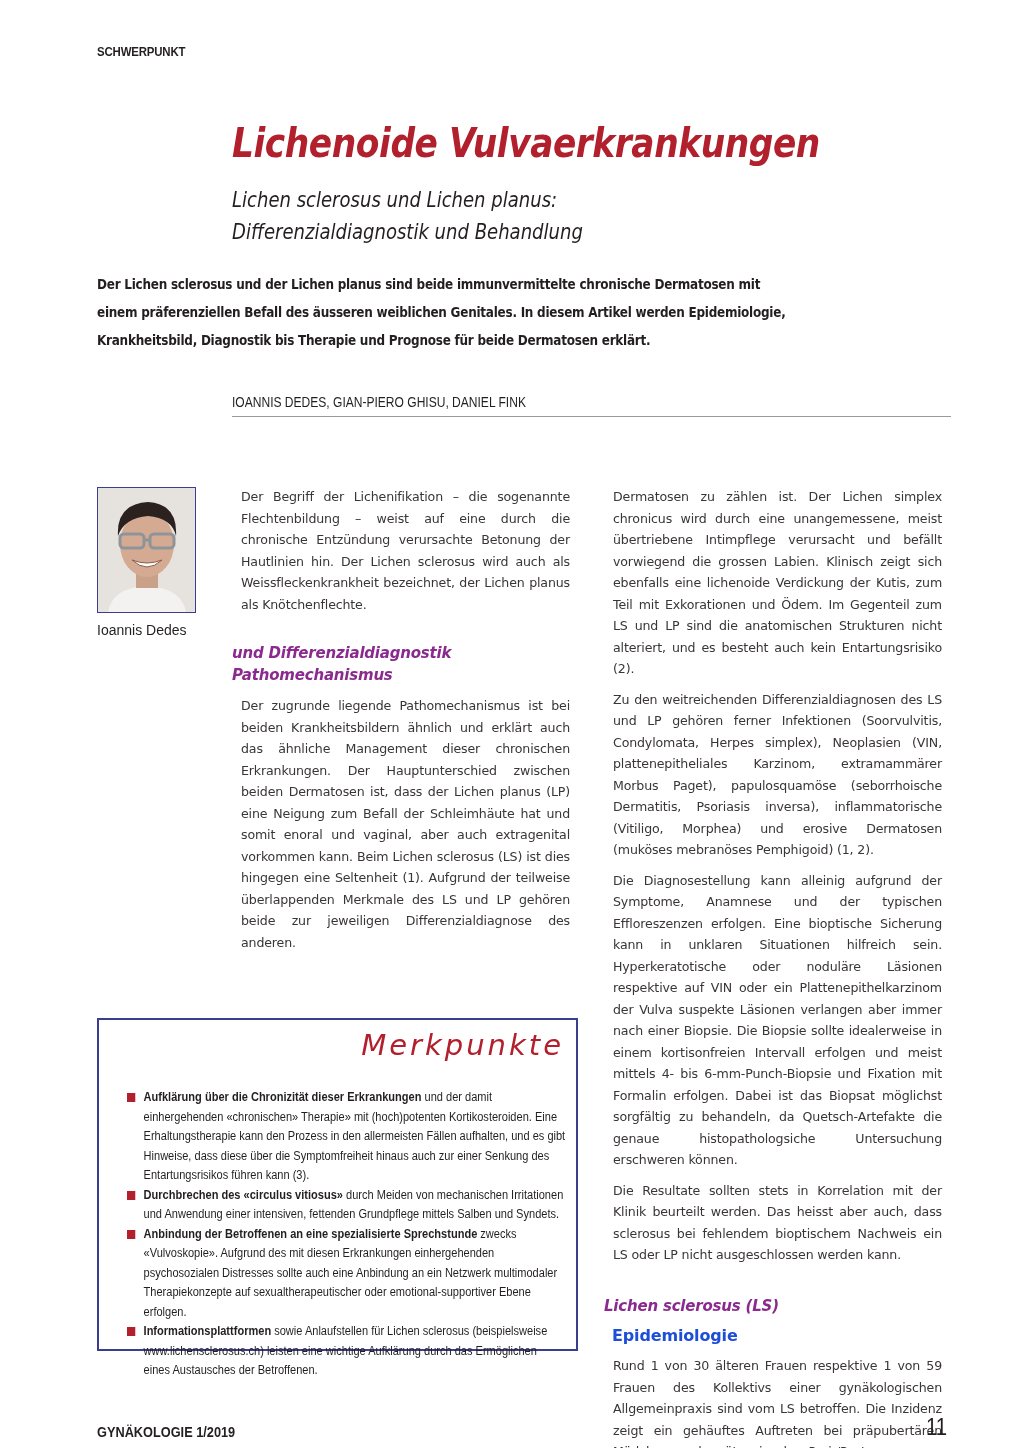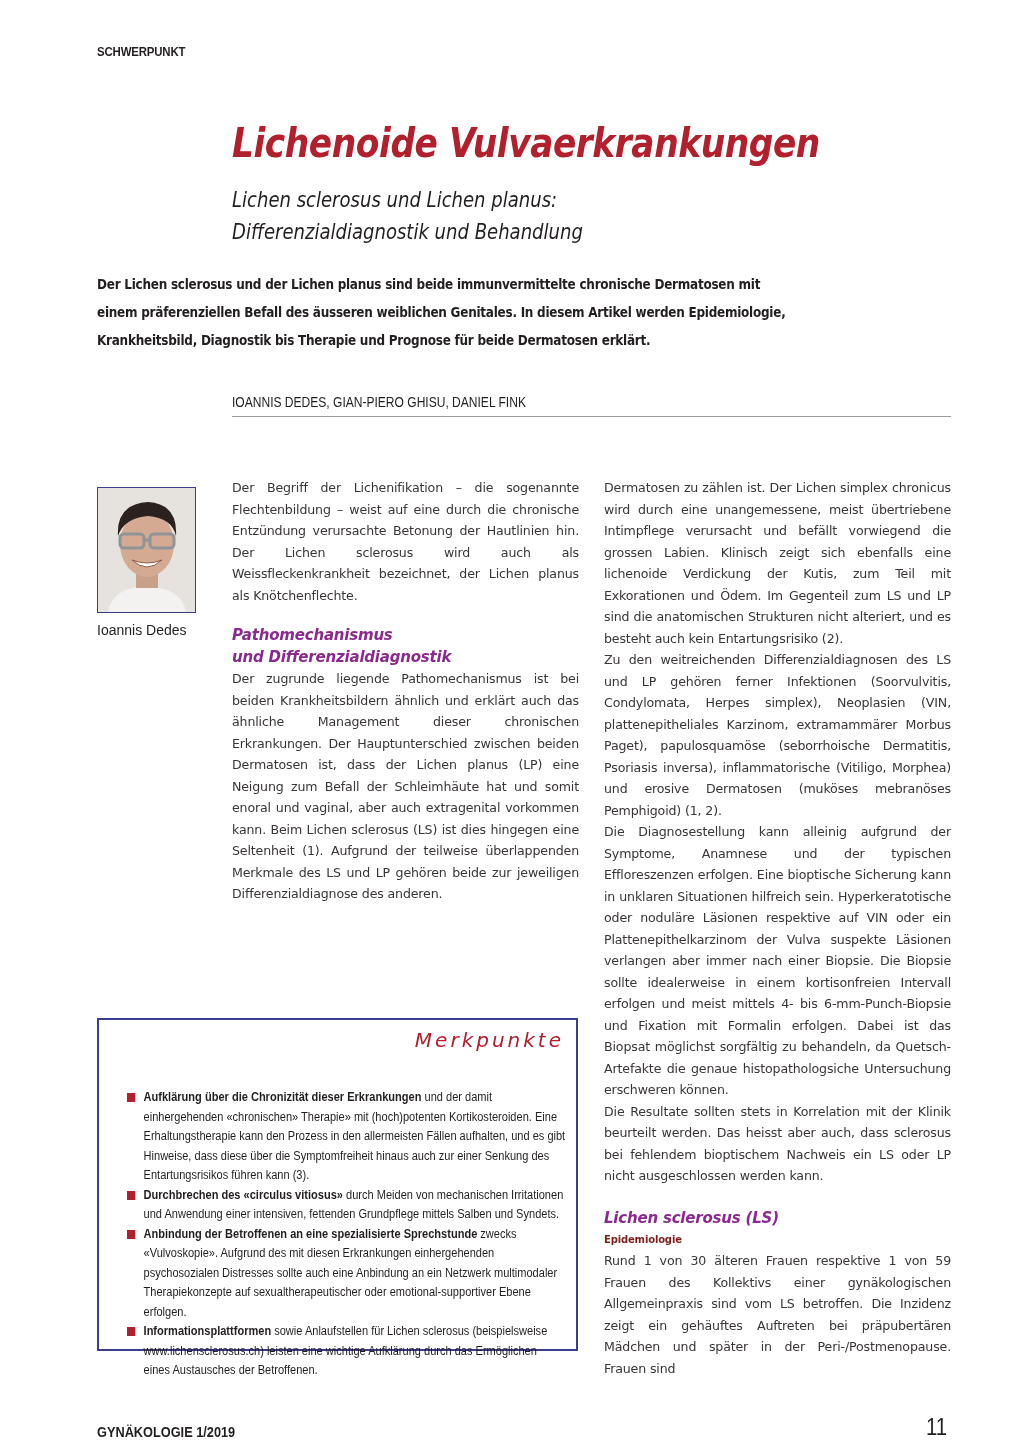--- a/index.html
+++ b/index.html
@@ -23,30 +23,30 @@
     transform: scaleX(0.86); transform-origin: left; white-space: nowrap; }
   .authors-rule { left: 232px; top: 416px; width: 719px; height: 1px; background: #9a9a9a; }
 
   .photo { left: 97px; top: 487px; width: 99px; height: 126px; border: 1px solid #3b3e8f; box-sizing: border-box;
     background: linear-gradient(180deg, #e8e6e3 0%, #e4e1dd 70%, #f2f0ee 100%); overflow: hidden; }
   .photo svg { display: block; }
   .photo-caption { left: 97px; top: 622px; font-family: "Liberation Sans", sans-serif; font-size: 14px; color: #231f20; }
 
   .col { font-family: "DejaVu Sans", sans-serif; font-size: 12.6px; line-height: 21.5px; color: #3a3536;
     text-align: justify; letter-spacing: -0.15px; }
-  .col p { margin: 0; }
+  .col p { margin: 9px; }
   .col-mid { left: 232px; top: 477px; width: 347px; }
   .col-right { left: 604px; top: 477px; width: 347px; }
 
   .h-purple { font-family: "DejaVu Sans", sans-serif; font-weight: bold; font-style: italic; color: #8a2a8e;
     font-size: 15px; line-height: 22px; margin: 0; letter-spacing: -0.2px; }
-  .h-sub { font-weight: bold; color: #7f1d1d; font-size: 10px; line-height: 21.5px; margin: 0; }
+  .h-sub { font-weight: bold; color: #1d4ed8; font-size: 16px; line-height: 21.5px; margin: 8px; }
 
   .box { left: 97px; top: 1018px; width: 481px; height: 333px; border: 2px solid #3b3e8f; box-sizing: border-box; }
-  .box-title { position: absolute; right: 12px; top: 8px; font-family: "DejaVu Sans", sans-serif; font-size: 20px;
+  .box-title { position: absolute; right: 12px; top: 8px; font-family: "DejaVu Sans", sans-serif; font-size: 29px;
     letter-spacing: 3px; font-style: italic; font-weight: normal; color: #b1202c; }
   .box-list { position: absolute; left: 12px; top: 52px; right: 8px; margin: 16px; padding: 0; list-style: none;
     font-family: "Liberation Sans", sans-serif; font-size: 12px; line-height: 19.5px; color: #231f20; }
   .box-list li { position: relative; padding-left: 18px; transform: scaleX(0.92); transform-origin: left; width: 108%; }
   .box-list li .bullet { position: absolute; left: 0; top: 5px; width: 9px; height: 9px; background: #b1202c; }
   .box-list li b { font-weight: bold; }
 
   .footer-left { left: 97px; top: 1423px; font-family: "Liberation Sans", sans-serif; font-size: 15px; font-weight: bold;
     transform: scaleX(0.85); transform-origin: left; color: #231f20; white-space: nowrap; }
   .footer-right { left: 926px; top: 1413px; font-family: "Liberation Sans", sans-serif; font-size: 24px; color: #231f20;
@@ -84,22 +84,22 @@
     <path d="M46 52 L52 52" stroke="#8f9499" stroke-width="3"></path>
     <path d="M34 72 Q49 86 64 72 Q49 78 34 72 Z" fill="#ffffff" stroke="#8a5a48" stroke-width="1"></path>
   </svg>
 </div>
 <div class="abs photo-caption">Ioannis Dedes</div>
 
 <div class="abs col col-mid">
   <p>Der Begriff der Lichenifikation – die sogenannte Flechtenbildung – weist auf eine durch die chronische Entzündung verursachte Betonung der Hautlinien hin. Der Lichen sclerosus wird auch als Weissfleckenkrankheit bezeichnet, der Lichen planus als Knötchenflechte.</p>
   <div style="height:18px"></div>
   <div class="h-purple">
+    <div>und Differenzialdiagnostik</div>
     <div>Pathomechanismus</div>
-    <div>und Differenzialdiagnostik</div>
   </div>
   <p>Der zugrunde liegende Pathomechanismus ist bei beiden Krankheitsbildern ähnlich und erklärt auch das ähnliche Management dieser chronischen Erkrankungen. Der Hauptunterschied zwischen beiden Dermatosen ist, dass der Lichen planus (LP) eine Neigung zum Befall der Schleimhäute hat und somit enoral und vaginal, aber auch extragenital vorkommen kann. Beim Lichen sclerosus (LS) ist dies hingegen eine Seltenheit (1). Aufgrund der teilweise überlappenden Merkmale des LS und LP gehören beide zur jeweiligen Differenzialdiagnose des anderen.</p>
 </div>
 
 <div class="abs col col-right">
   <p>Dermatosen zu zählen ist. Der Lichen simplex chronicus wird durch eine unangemessene, meist übertriebene Intimpflege verursacht und befällt vorwiegend die grossen Labien. Klinisch zeigt sich ebenfalls eine lichenoide Verdickung der Kutis, zum Teil mit Exkorationen und Ödem. Im Gegenteil zum LS und LP sind die anatomischen Strukturen nicht alteriert, und es besteht auch kein Entartungsrisiko (2).</p>
   <p>Zu den weitreichenden Differenzialdiagnosen des LS und LP gehören ferner Infektionen (Soorvulvitis, Condylomata, Herpes simplex), Neoplasien (VIN, plattenepitheliales Karzinom, extramammärer Morbus Paget), papulosquamöse (seborrhoische Dermatitis, Psoriasis inversa), inflammatorische (Vitiligo, Morphea) und erosive Dermatosen (muköses mebranöses Pemphigoid) (1, 2).</p>
   <p>Die Diagnosestellung kann alleinig aufgrund der Symptome, Anamnese und der typischen Effloreszenzen erfolgen. Eine bioptische Sicherung kann in unklaren Situationen hilfreich sein. Hyperkeratotische oder noduläre Läsionen respektive auf VIN oder ein Plattenepithelkarzinom der Vulva suspekte Läsionen verlangen aber immer nach einer Biopsie. Die Biopsie sollte idealerweise in einem kortisonfreien Intervall erfolgen und meist mittels 4- bis 6-mm-Punch-Biopsie und Fixation mit Formalin erfolgen. Dabei ist das Biopsat möglichst sorgfältig zu behandeln, da Quetsch-Artefakte die genaue histopathologsiche Untersuchung erschweren können.</p>
   <p>Die Resultate sollten stets in Korrelation mit der Klinik beurteilt werden. Das heisst aber auch, dass sclerosus bei fehlendem bioptischem Nachweis ein LS oder LP nicht ausgeschlossen werden kann.</p>
   <div style="height:20px"></div>

